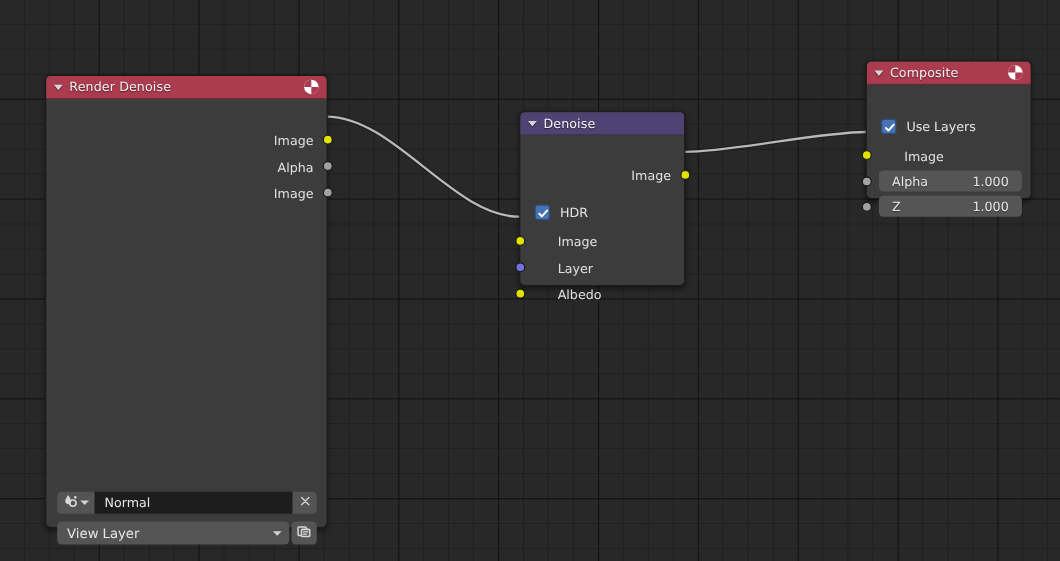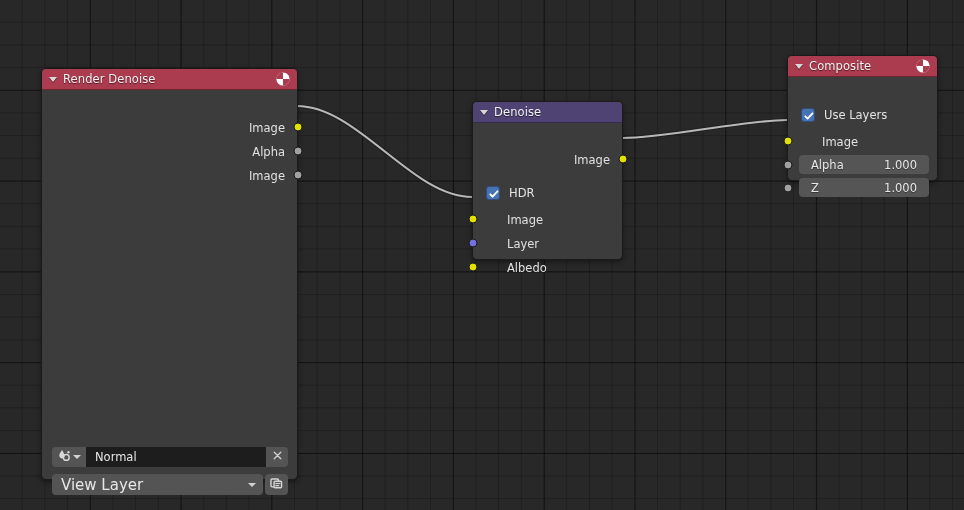--- a/index.html
+++ b/index.html
@@ -202,21 +202,21 @@
     height: 21px;
     gap: 2px;
   }
   .dropdown {
     flex: 1;
     background: #545454;
     border-radius: 4px;
     display: flex;
     align-items: center;
     padding: 0 7px 0 9px;
-    font-size: 15px;
+    font-size: 12px;
     color: #e6e6e6;
     justify-content: space-between;
   }
   .dd-btn {
     width: 23px;
     background: #545454;
     border-radius: 4px;
     display: flex;
     align-items: center;
     justify-content: center;

